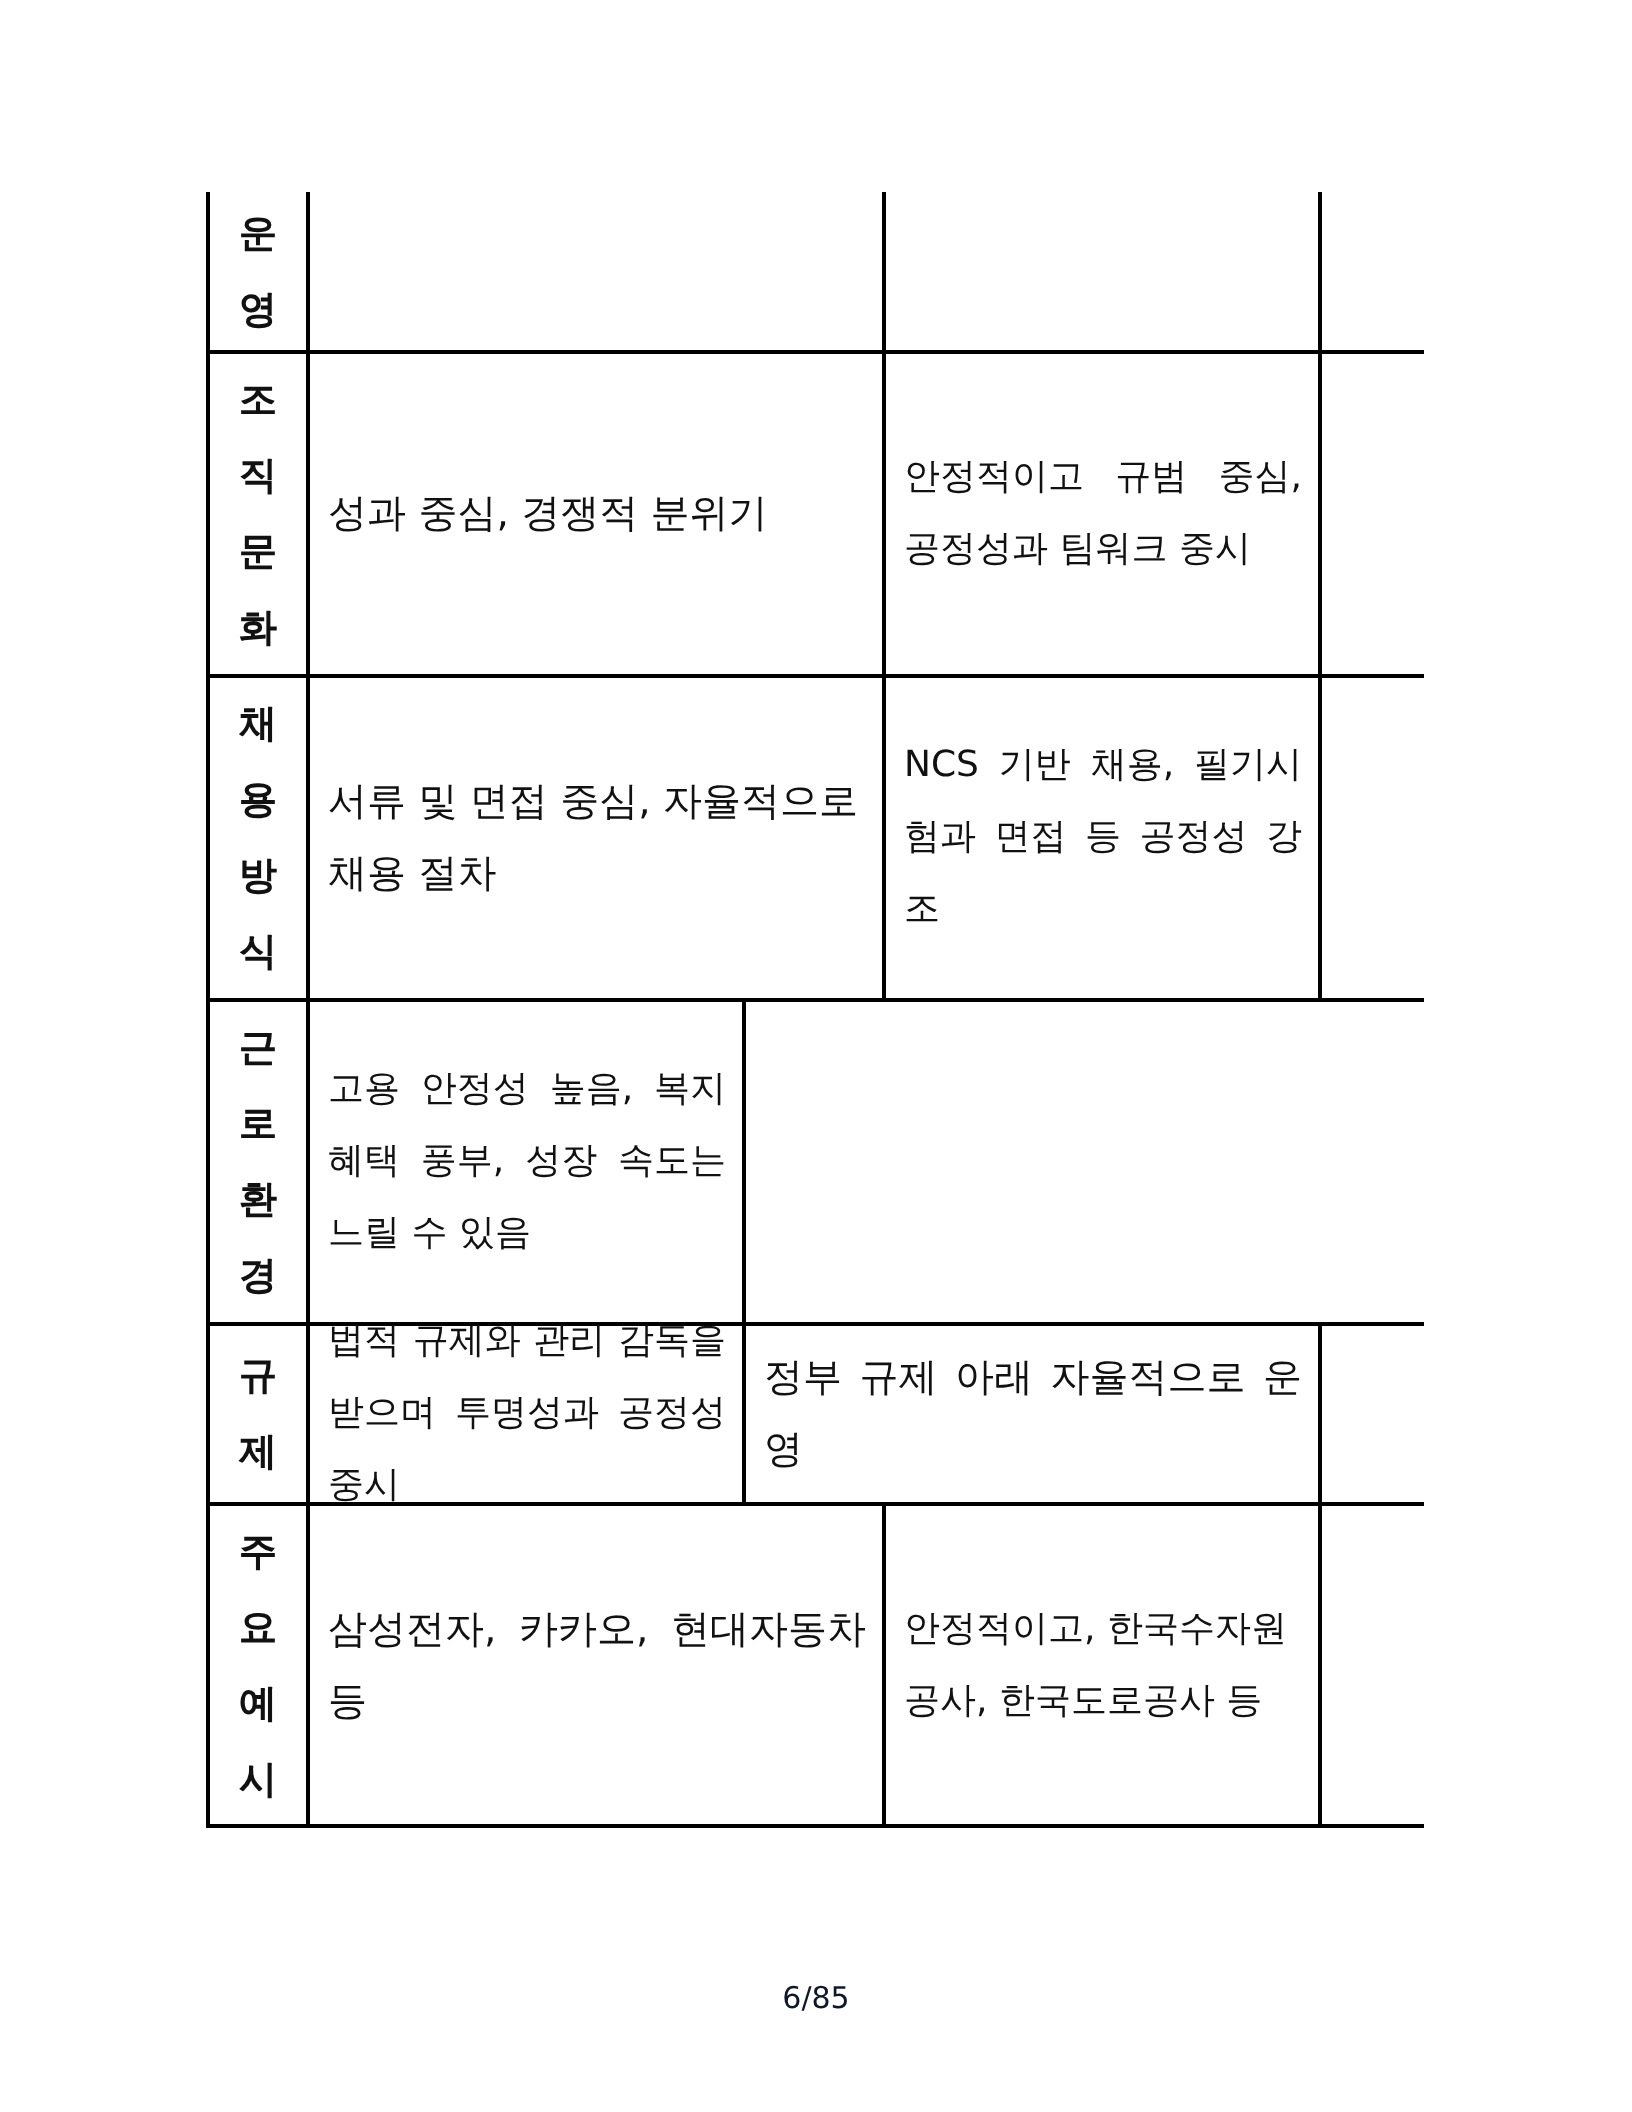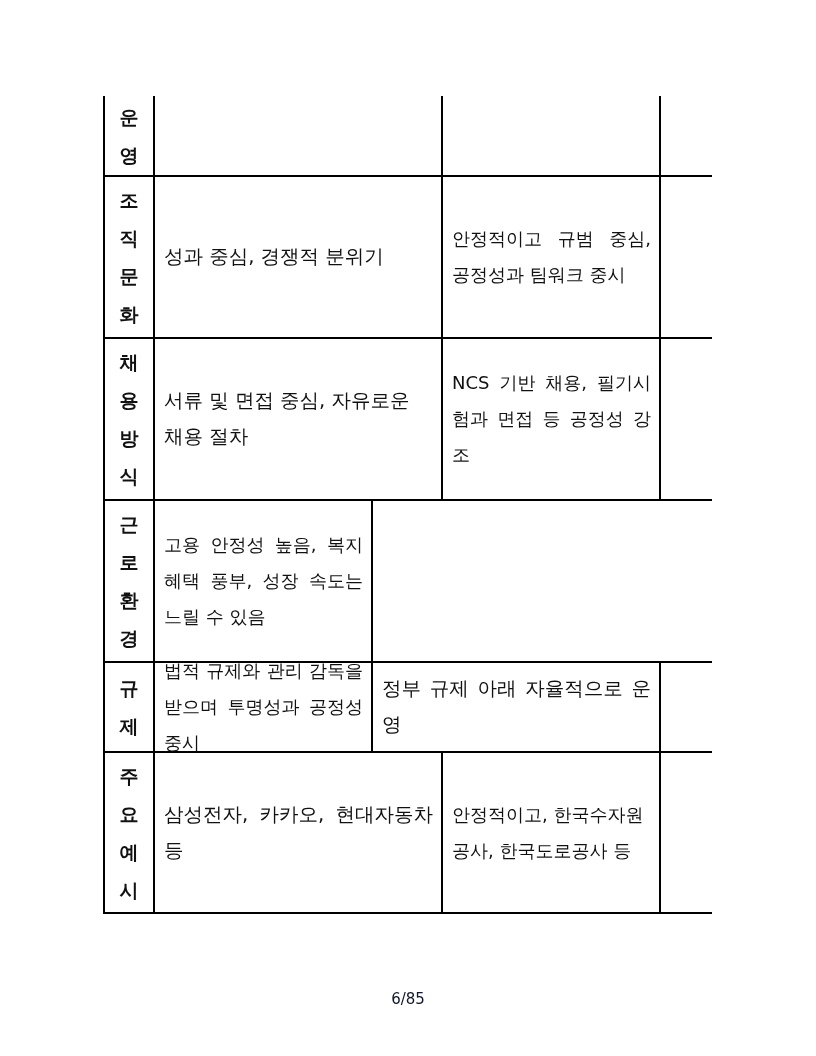--- a/index.html
+++ b/index.html
@@ -55,21 +55,21 @@
   </div>
 
   <div class="row" style="height:162px">
     <div class="cell head">
       <span>채</span>
       <span>용</span>
       <span>방</span>
       <span>식</span>
     </div>
     <div class="cell c1">
-        <span class="txt">서류 및 면접 중심, 자유로운 채용 절차</span>
+        <span class="txt">서류 및 면접 중심, 자율적으로 채용 절차</span>
       </div>
     <div class="cell c2">
         <span class="txt just">NCS 기반 채용, 필기시험과 면접 등 공정성 강조</span>
       </div>
   </div>
 
   <div class="row" style="height:162px">
     <div class="cell head">
       <span>근</span>
       <span>로</span>

